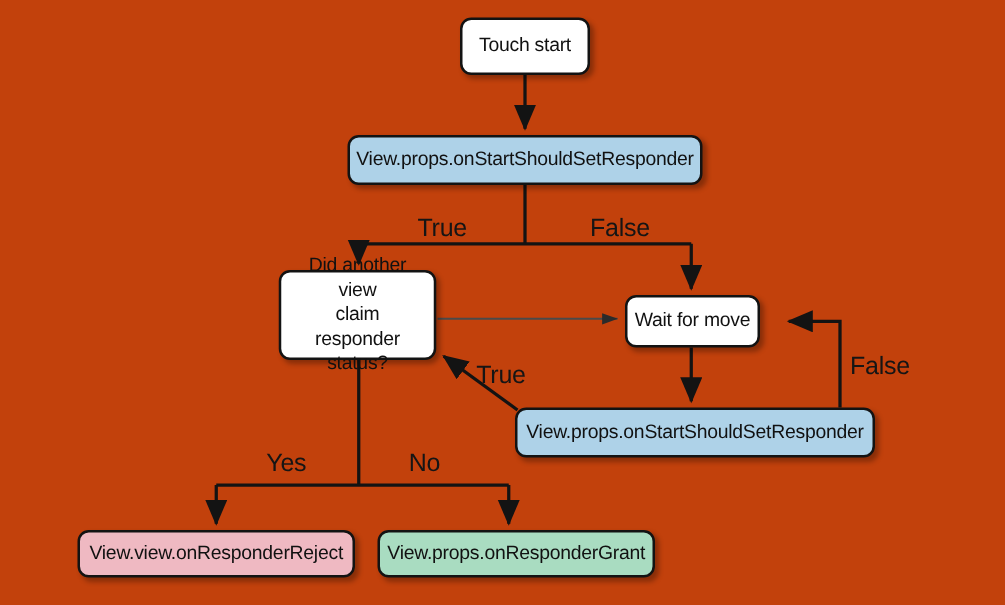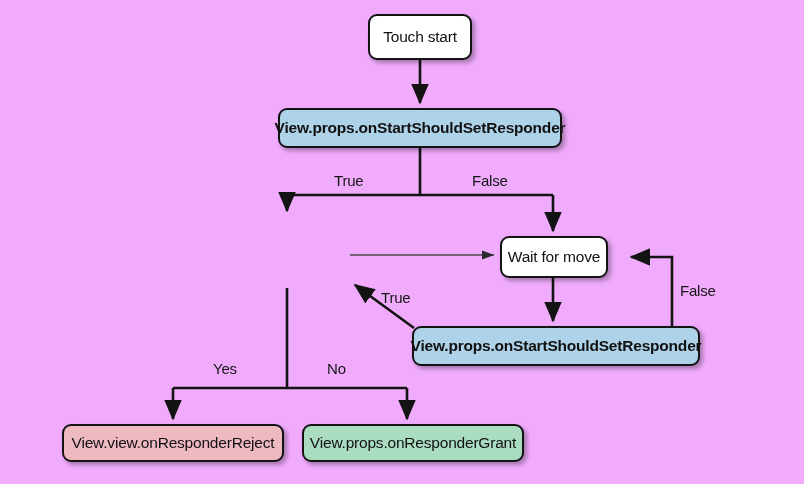--- a/index.html
+++ b/index.html
@@ -10,21 +10,21 @@
   body {
     width: 804px;
     height: 484px;
     font-family: "Liberation Sans", sans-serif;
     overflow: hidden;
   }
   #canvas {
     position: relative;
     width: 804px;
     height: 484px;
-    background: #f0abfc;
+    background: #c2410c;
   }
   #edges {
     position: absolute;
     left: 0;
     top: 0;
     width: 804px;
     height: 484px;
   }
 
   
@@ -45,28 +45,28 @@
     box-shadow: 3px 3px 4px rgba(0,0,0,0.30);
     z-index: 5;
     white-space: nowrap;
   }
   .node.multiline {
     white-space: normal;
     line-height: 1.26;
   }
   .node .label { display: block; padding: 0 8px; }
 
-  .node.blue  { background: #aed2e8; font-weight: bold; }
+  .node.blue  { background: #aed2e8; }
   .node.pink  { background: #efb9c2; }
   .node.green { background: #a9dcc1; }
 
   
   .edge-label {
     position: absolute;
-    font-size: 15px;
+    font-size: 20px;
     color: #151515;
     letter-spacing: -0.2px;
     white-space: nowrap;
     z-index: 6;
   }
 
   
   #node-touch-start      { left: 368px; top: 14px;  width: 104px; height: 46px; }
   #node-start-responder-1{ left: 278px; top: 108px; width: 284px; height: 40px; }
   #node-decision         { left: 223px; top: 216px; width: 126px; height: 72px; }
@@ -126,20 +126,27 @@
   </svg>
 
   <div class="node" id="node-touch-start" data-name="node-touch-start">
     <span class="label" data-name="node-touch-start-label">Touch start</span>
   </div>
 
   <div class="node blue" id="node-start-responder-1" data-name="node-start-should-set-responder-1">
     <span class="label" data-name="node-start-should-set-responder-1-label">View.props.onStartShouldSetResponder</span>
   </div>
 
+  <div class="node multiline" id="node-decision" data-name="node-decision-claim-responder-status">
+    <span class="label" data-name="node-decision-label">
+      <span data-name="node-decision-line-1">Did another view</span><br>
+      <span data-name="node-decision-line-2">claim responder</span><br>
+      <span data-name="node-decision-line-3">status?</span>
+    </span>
+  </div>
 
   <div class="node" id="node-wait-for-move" data-name="node-wait-for-move">
     <span class="label" data-name="node-wait-for-move-label">Wait for move</span>
   </div>
 
   <div class="node blue" id="node-start-responder-2" data-name="node-start-should-set-responder-2">
     <span class="label" data-name="node-start-should-set-responder-2-label">View.props.onStartShouldSetResponder</span>
   </div>
 
   <div class="node pink" id="node-responder-reject" data-name="node-responder-reject">

